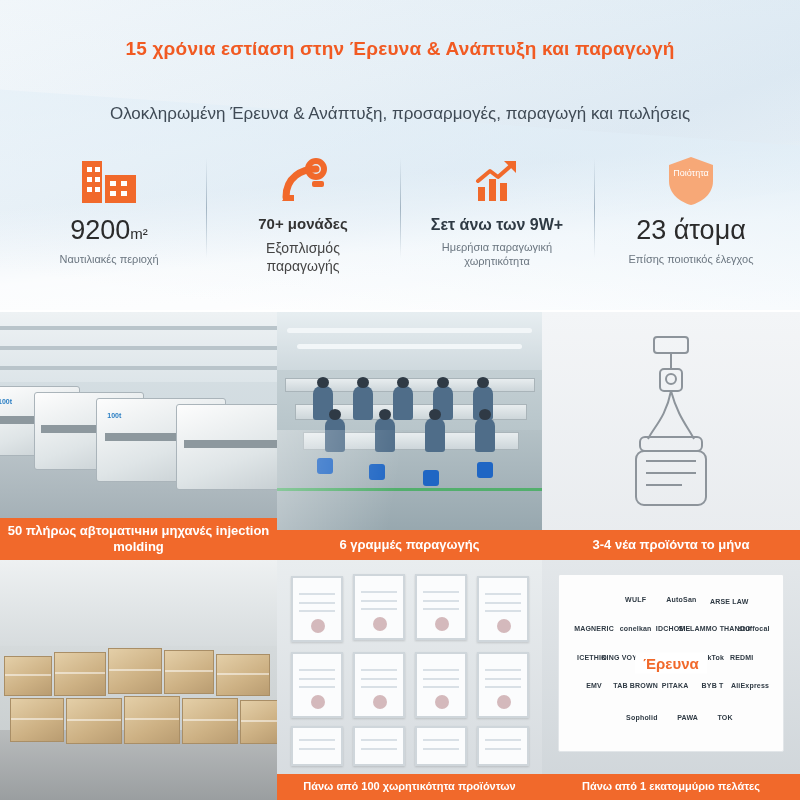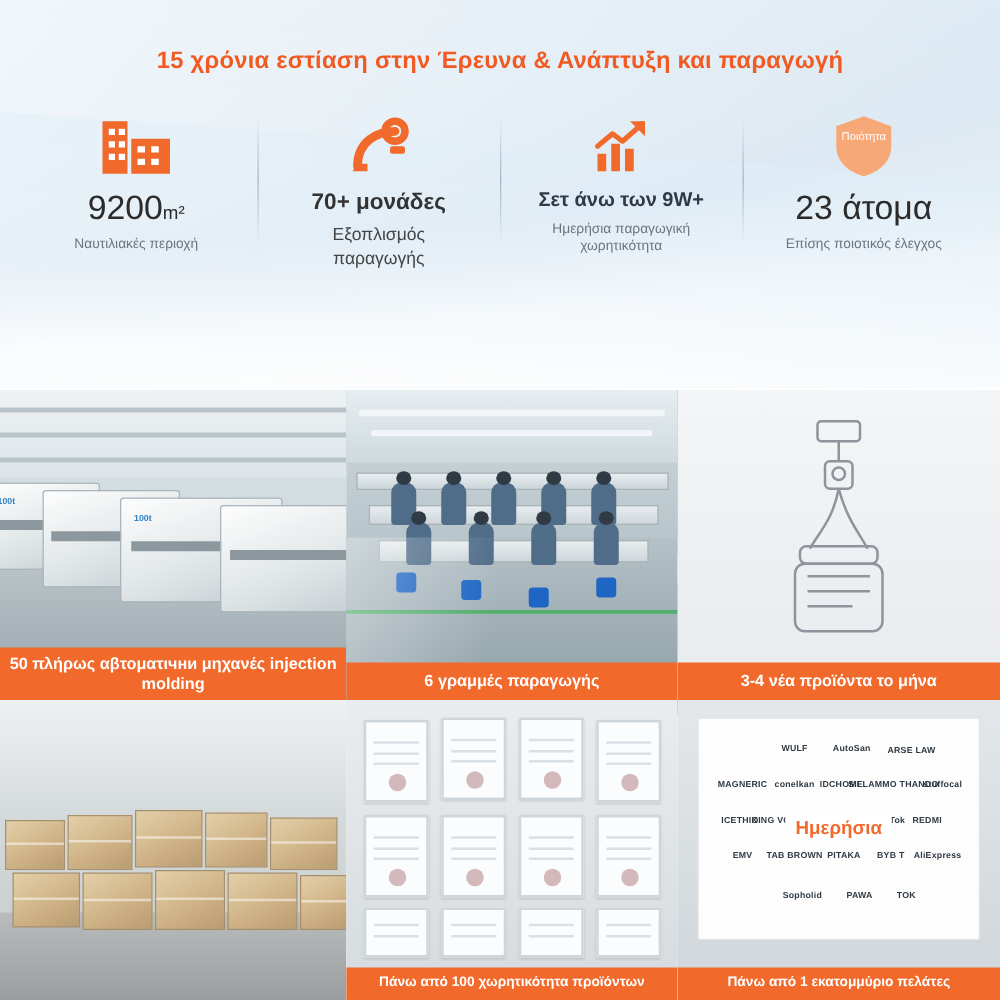--- a/index.html
+++ b/index.html
@@ -75,21 +75,21 @@
     display: flex; align-items: center; justify-content: center;
   }
   .stat-value {
     color: #2b2b2b;
     font-size: 27px;
     font-weight: 400;
     line-height: 1.1;
     margin-top: 6px;
   }
   .stat-value .unit { font-size: 15px; }
-  .stat-value.small { font-size: 18px; font-weight: 700; color: #333; }
+  .stat-value.small { font-size: 15px; font-weight: 700; color: #333; }
   .stat-value.mid { font-size: 16px; font-weight: 700; color: #2f3a44; }
   .stat-label {
     color: #6b7680;
     font-size: 11px;
     line-height: 1.35;
     margin-top: 6px;
   }
   .stat-label.big { font-size: 14px; color: #444; }
 
   
@@ -209,20 +209,21 @@
     pointer-events:none;
   }
 </style>
 </head>
 <body>
 
 <div class="page">
 
   <div class="banner">
     <div class="headline">15 χρόνια εστίαση στην Έρευνα &amp; Ανάπτυξη και παραγωγή</div>
+    <div class="subline">Ολοκληρωμένη Έρευνα &amp; Ανάπτυξη, προσαρμογές, παραγωγή και πωλήσεις</div>
 
     <div class="stats">
 
       <div class="stat">
         <div class="stat-icon">
           <svg width="62" height="52" viewBox="0 0 62 52" aria-hidden="true">
             <rect x="4" y="6" width="20" height="42" fill="#f1692b"></rect>
             <rect x="27" y="20" width="31" height="28" fill="#f1692b"></rect>
             <rect x="9" y="12" width="5" height="5" fill="#fff"></rect>
             <rect x="17" y="12" width="5" height="5" fill="#fff"></rect>
@@ -473,20 +474,20 @@
           <span class="logo" style="left:70%;top:46%;">TikTok</span>
           <span class="logo" style="left:84%;top:46%;">REDMI</span>
           <span class="logo" style="left:13%;top:64%;">EMV</span>
           <span class="logo" style="left:33%;top:64%;">TAB BROWN</span>
           <span class="logo" style="left:52%;top:64%;">PITAKA</span>
           <span class="logo" style="left:70%;top:64%;">BYB T</span>
           <span class="logo" style="left:88%;top:64%;">AliExpress</span>
           <span class="logo" style="left:36%;top:84%;">Sopholid</span>
           <span class="logo" style="left:58%;top:84%;">PAWA</span>
           <span class="logo" style="left:76%;top:84%;">TOK</span>
-          <span class="centerword">Ημερήσια</span>
+          <span class="centerword">Έρευνα</span>
         </div>
       </div>
       <div class="caption small">Πάνω από 1 εκατομμύριο πελάτες</div>
     </div>
 
   </div>
 </div>
 
 </body></html>

